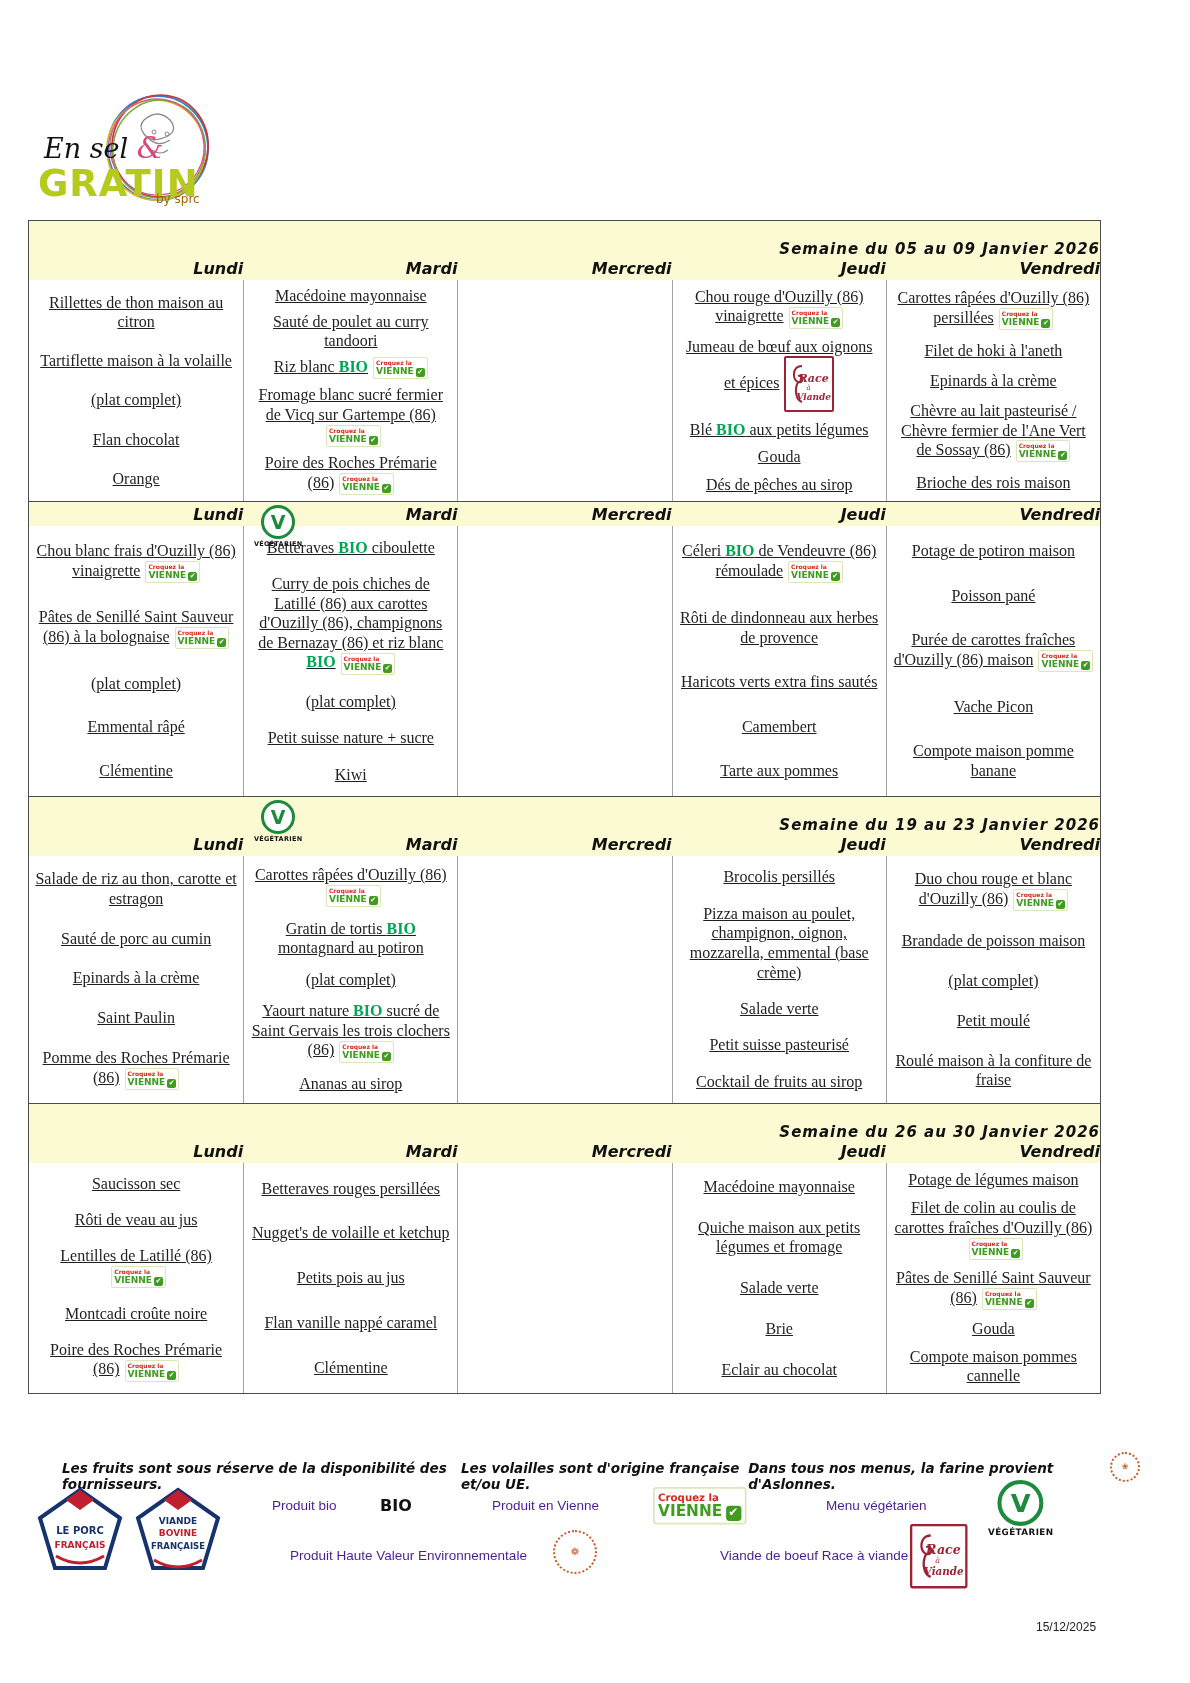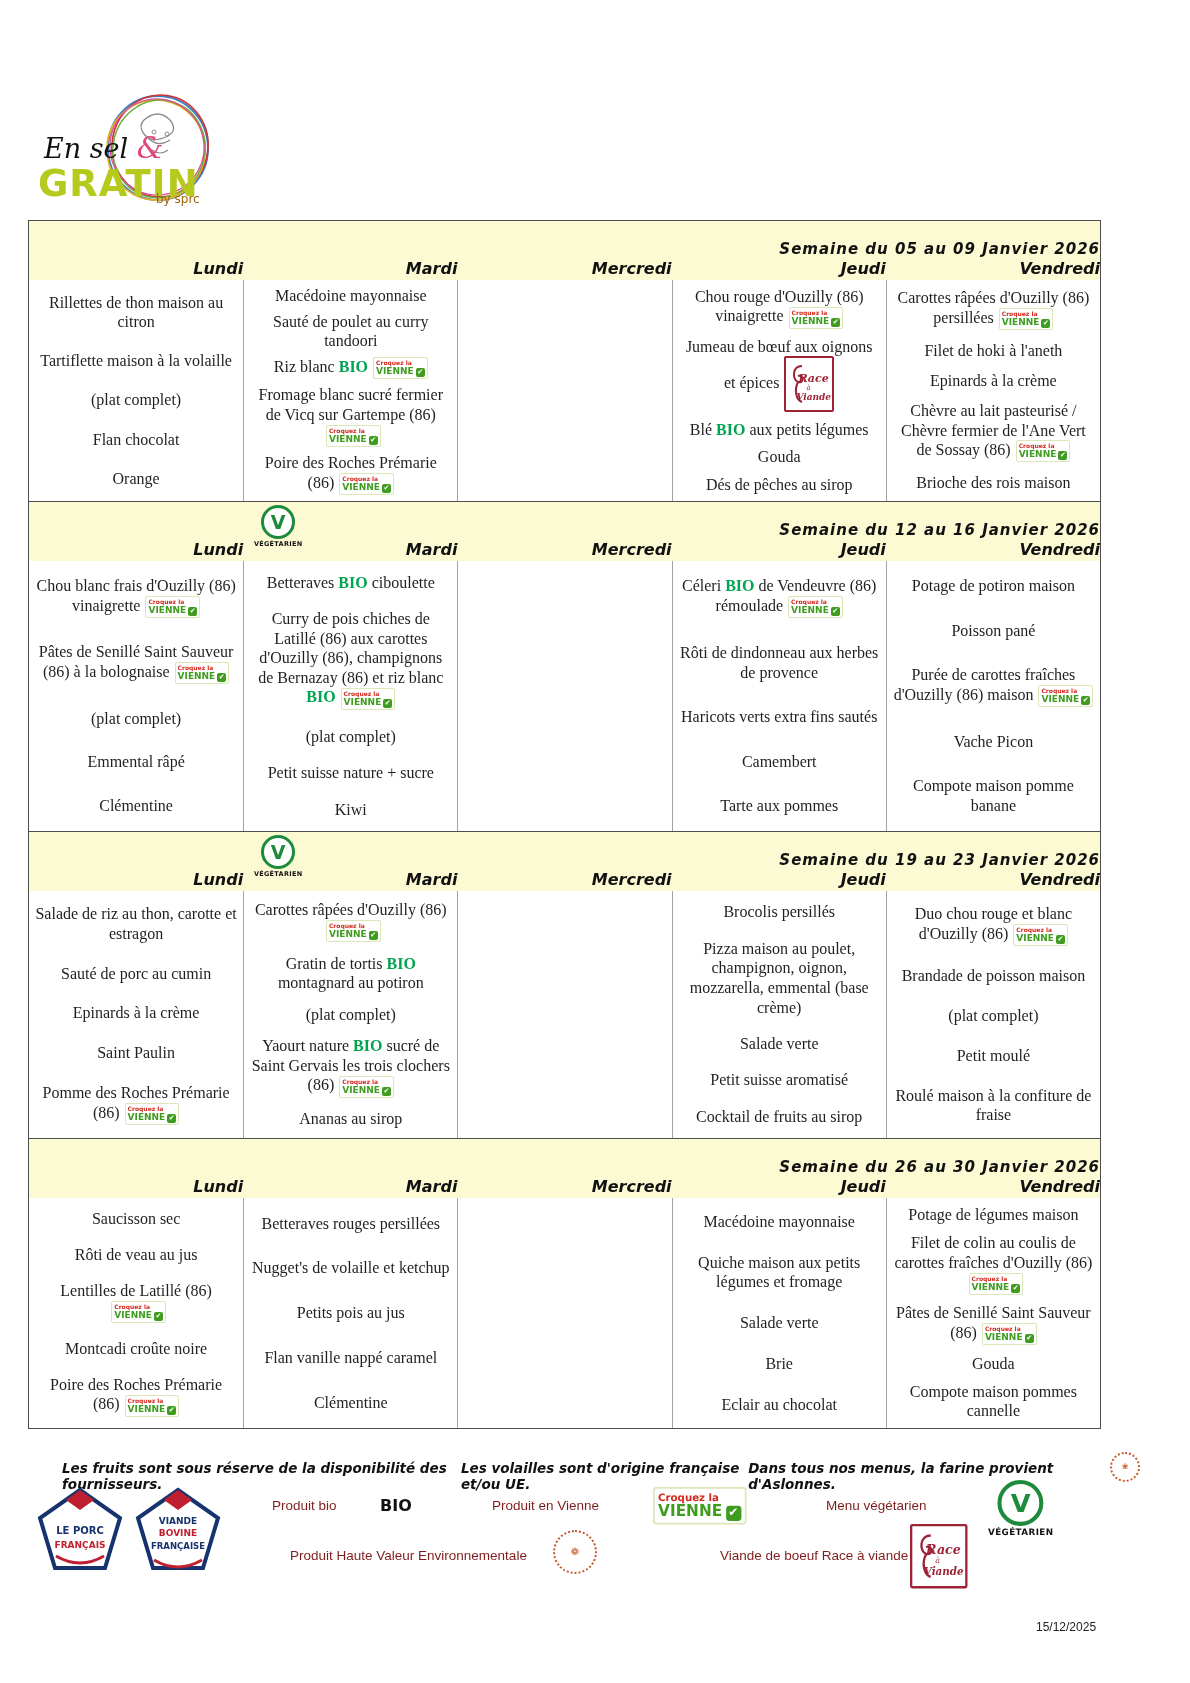--- a/index.html
+++ b/index.html
@@ -19,21 +19,21 @@
   .title-red{color:#ee1c25;}
   .title-sub{font-size:26px;letter-spacing:3px;margin-top:18px;color:#111;}
 
   
   #weeks{position:absolute;left:28px;top:221px;width:1073px;}
   .week{border:1px solid #4d4d4d;margin-top:-1px;position:relative;background:#fff;}
   .band{background:#fbfad2;padding:2px 0 0 0;position:relative;}
   .band-title{text-align:right;font:bold italic 15px "DejaVu Sans",sans-serif;font-style:italic;color:#111;letter-spacing:1px;margin-top:17px;}
   .day-row{display:grid;grid-template-columns:repeat(5,1fr);}
   .day-h{text-align:right;font:bold italic 16px "DejaVu Sans",sans-serif;font-style:italic;color:#111;padding:1px 0 2px;}
-  .grid{display:grid;grid-template-columns:repeat(5,1fr);}
+  .grid{display:grid;grid-template-columns:repeat(5,1fr);text-decoration:underline;}
   .week:nth-child(1) .grid{min-height:221px;}
   .week:nth-child(2) .grid{min-height:270px;}
   .week:nth-child(3) .grid{min-height:247px;}
   .week:nth-child(4) .grid{min-height:230px;}
   .day-col{border-left:1px solid #a3a3a3;display:flex;flex-direction:column;justify-content:space-around;
            align-items:center;padding:3px 6px;text-align:center;}
   .day-col:first-child{border-left:none;}
   .menu-item{width:100%;font:16px "Liberation Serif",serif;line-height:1.22;color:#1f1f1f;}
   .bio{color:#00a551;font-weight:bold;}
 
@@ -61,21 +61,21 @@
   .veg .vletter{font:bold 19px "DejaVu Sans",sans-serif;color:#1d8a3c;}
   .veg .vlabel{display:block;font:bold 6.5px "DejaVu Sans",sans-serif;color:#111;margin-top:1px;letter-spacing:.3px;}
   .band .veg{position:absolute;left:21%;top:3px;z-index:2;}
 
   
   .notes{position:absolute;left:62px;top:1460px;width:1010px;display:flex;justify-content:space-between;
          font:bold italic 13.5px "DejaVu Sans",sans-serif;font-style:italic;color:#111;}
   .stamp{display:inline-block;border-radius:50%;border:2px dotted #c9572a;color:#c9572a;text-align:center;}
   .stamp-sm{position:absolute;left:1110px;top:1452px;width:26px;height:26px;font:8px "DejaVu Serif",serif;line-height:26px;}
   .stamp-lg{position:absolute;left:553px;top:1530px;width:40px;height:40px;font:10px "DejaVu Serif",serif;line-height:40px;}
-  .legend-label{position:absolute;font:13.5px "Liberation Sans",sans-serif;color:#7f1d1d;}
+  .legend-label{position:absolute;font:13.5px "Liberation Sans",sans-serif;color:#4c1d95;}
   .legend-bio{position:absolute;left:380px;top:1496px;font:bold 16px "DejaVu Sans",sans-serif;color:#111;}
   .penta{position:absolute;width:88px;height:96px;}
   .penta text{font-family:"DejaVu Sans",sans-serif;font-weight:bold;}
   .veg-legend{position:absolute;left:988px;top:1480px;transform:scale(1.35);transform-origin:left top;}
   .vienne-legend{position:absolute;left:648px;top:1487px;}
   .race-legend{position:absolute;left:905px;top:1524px;transform:scale(1.15);transform-origin:left top;}
   .date{position:absolute;left:1036px;top:1620px;font:12px "Liberation Sans",sans-serif;color:#222;}
 </style>
 </head>
 <body>
@@ -141,21 +141,20 @@
             <div class="menu-item">Carottes râpées d'Ouzilly (86) persillées<span class="vienne"><span class="v1">Croquez la</span><span class="v2">VIENNE<span class="vb">✔</span></span></span></div>
             <div class="menu-item">Filet de hoki à l'aneth</div>
             <div class="menu-item">Epinards à la crème</div>
             <div class="menu-item">Chèvre au lait pasteurisé / Chèvre fermier de l'Ane Vert de Sossay (86)<span class="vienne"><span class="v1">Croquez la</span><span class="v2">VIENNE<span class="vb">✔</span></span></span></div>
             <div class="menu-item">Brioche des rois maison</div>
           </div>
         </div>
       </div>
       <div class="week">
         <div class="band">
-          <div class="band-title">Semaine du 12 au 16 Janvier 2026</div>
           <div class="day-row">
             <div class="day-h">Lundi</div>
             <div class="day-h">Mardi</div>
             <div class="day-h">Mercredi</div>
             <div class="day-h">Jeudi</div>
             <div class="day-h">Vendredi</div>
           </div>
           <span class="veg">
             <span class="circ">
               <span class="vletter">V</span>
@@ -225,21 +224,21 @@
             <div class="menu-item">Gratin de tortis <span class="bio">BIO</span> montagnard au potiron</div>
             <div class="menu-item">(plat complet)</div>
             <div class="menu-item">Yaourt nature <span class="bio">BIO</span> sucré de Saint Gervais les trois clochers (86)<span class="vienne"><span class="v1">Croquez la</span><span class="v2">VIENNE<span class="vb">✔</span></span></span></div>
             <div class="menu-item">Ananas au sirop</div>
           </div>
           <div class="day-col"></div>
           <div class="day-col">
             <div class="menu-item">Brocolis persillés</div>
             <div class="menu-item">Pizza maison au poulet, champignon, oignon, mozzarella, emmental (base crème)</div>
             <div class="menu-item">Salade verte</div>
-            <div class="menu-item">Petit suisse aromatisé</div>
+            <div class="menu-item">Petit suisse pasteurisé</div>
             <div class="menu-item">Cocktail de fruits au sirop</div>
           </div>
           <div class="day-col">
             <div class="menu-item">Duo chou rouge et blanc d'Ouzilly (86)<span class="vienne"><span class="v1">Croquez la</span><span class="v2">VIENNE<span class="vb">✔</span></span></span></div>
             <div class="menu-item">Brandade de poisson maison</div>
             <div class="menu-item">(plat complet)</div>
             <div class="menu-item">Petit moulé</div>
             <div class="menu-item">Roulé maison à la confiture de fraise</div>
           </div>
         </div>

